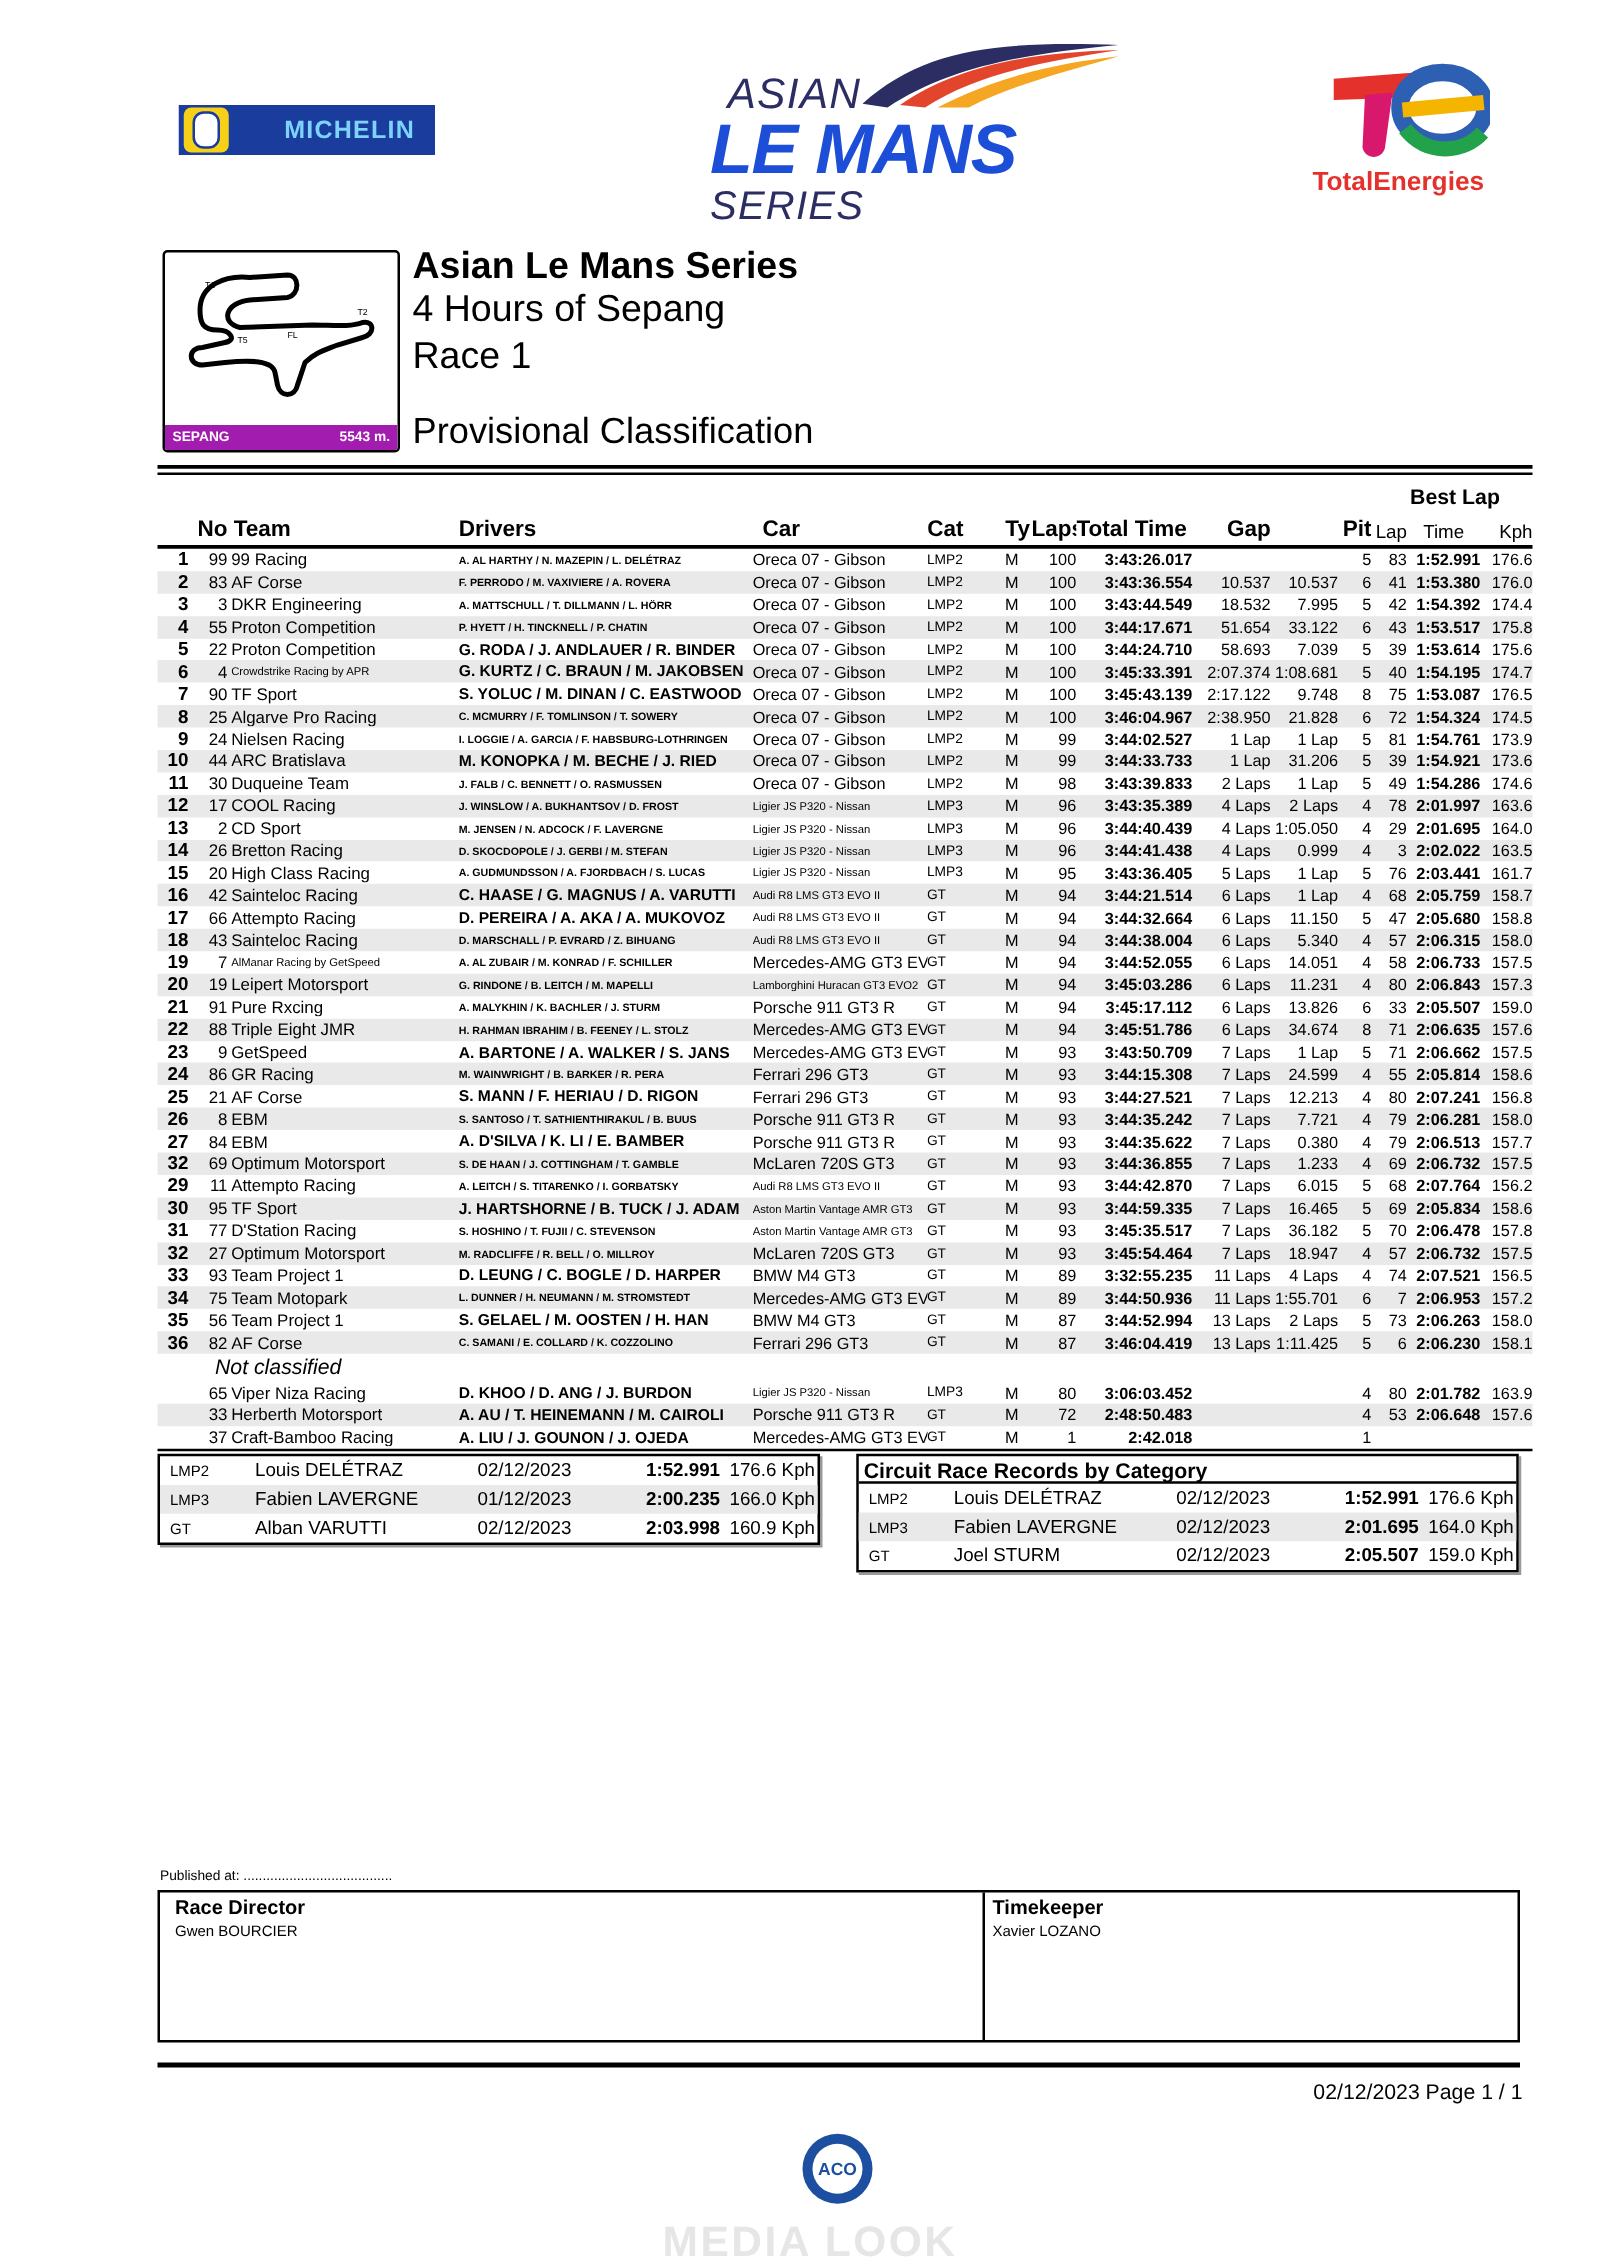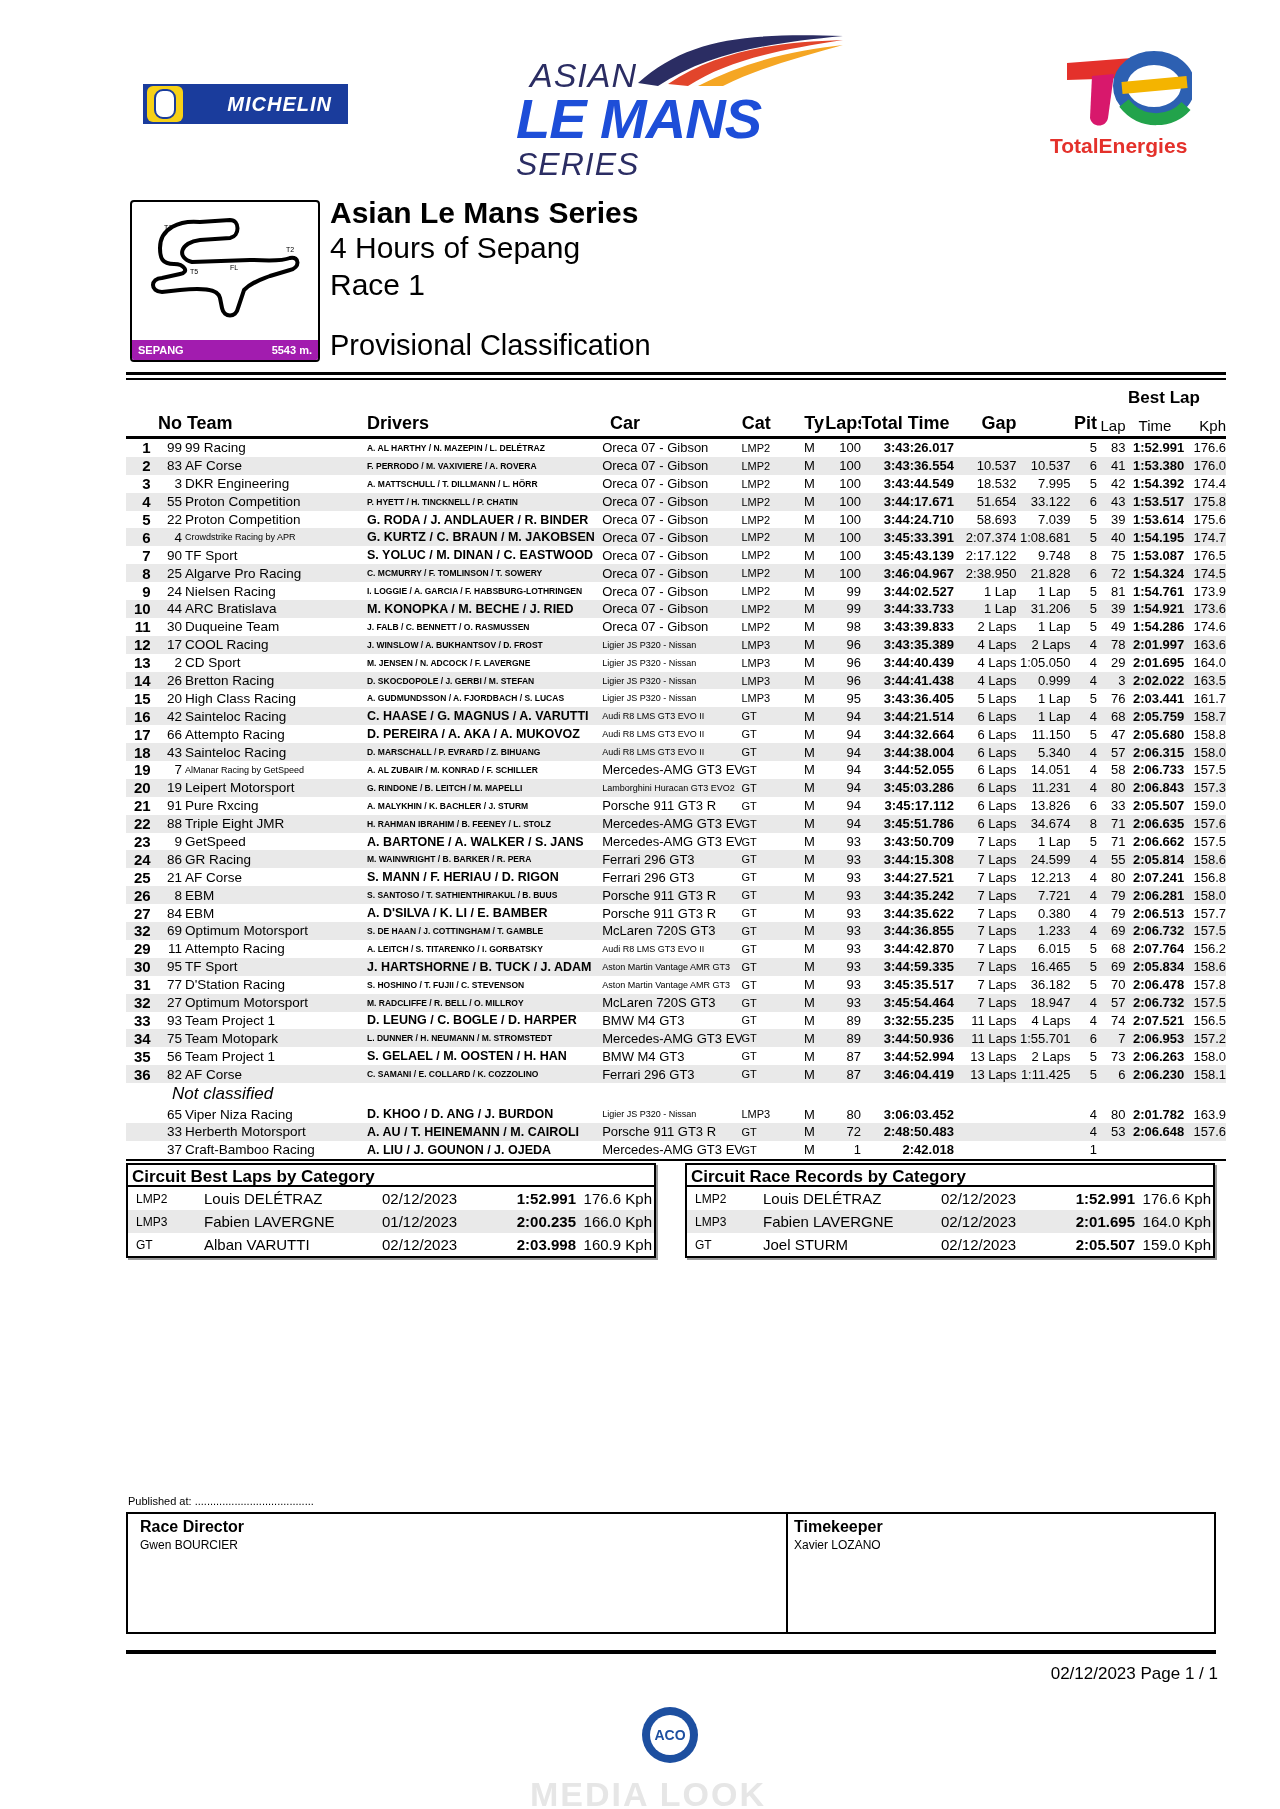--- a/index.html
+++ b/index.html
@@ -2,23 +2,23 @@
 <html><head>
 <meta charset="utf-8">
 <style>
   html, body { margin: 0; padding: 0; background: #ffffff; }
   body { width: 1280px; height: 1809px; position: relative; font-family: "Liberation Sans", sans-serif; color: #000; overflow: hidden; }
 
   
   .logo-michelin { position: absolute; left: 143px; top: 84px; width: 205px; height: 40px; background: #1a3c9c; display: flex; align-items: center; justify-content: flex-end; padding-right: 16px; box-sizing: border-box; }
   .logo-michelin .bib { position: absolute; left: 4px; top: 2px; width: 36px; height: 36px; background: #f7d117; border-radius: 6px; display: flex; align-items: center; justify-content: center; }
   .logo-michelin .bib span { width: 18px; height: 26px; border-radius: 9px; background: #fff; border: 2px solid #1a3c9c; display: block; }
-  .logo-michelin .txt { color: #ffffff; font-weight: bold; font-style: italic; font-size: 20px; letter-spacing: 1px; }
-
-  .logo-alms { position: absolute; left: 508px; top: 28px; width: 340px; height: 150px; }
+  .logo-michelin .txt { color: #7dd3fc; font-weight: bold; font-size: 20px; letter-spacing: 1px; }
+
+  .logo-alms { position: absolute; left: 560px; top: 28px; width: 340px; height: 150px; }
   .logo-alms .asian { position: absolute; left: 22px; top: 28px; font-size: 34px; font-style: italic; color: #2b2d63; letter-spacing: 1px; }
   .logo-alms .lemans { position: absolute; left: 8px; top: 58px; font-size: 56px; font-weight: bold; font-style: italic; color: #1d4ed8; letter-spacing: -1px; }
   .logo-alms .series { position: absolute; left: 8px; top: 118px; font-size: 32px; font-style: italic; color: #2b2d63; letter-spacing: 1px; }
   .logo-alms svg { position: absolute; left: 120px; top: 0; }
 
   .logo-te { position: absolute; left: 1050px; top: 48px; width: 150px; height: 115px; }
   .logo-te .te-txt { position: absolute; left: 0; top: 86px; font-size: 21px; font-weight: bold; color: #e4312b; }
   .logo-te svg { position: absolute; left: 12px; top: 0; }
 
   
@@ -828,21 +828,20 @@
         <span class="c c-pit">1</span>
         <span class="c c-lap"></span>
         <span class="c c-time"></span>
         <span class="c c-kph"></span>
       </div>
     </div>
   <div class="tbl-end"></div>
 </div>
 
 <div class="cat-box" style="left:126px;">
-  <div class="cb-title">Circuit Best Laps by Category</div>
   <div id="best-laps-rows">
       <div class="cb-row">
         <span class="cb-cat">LMP2</span>
         <span class="cb-name">Louis DELÉTRAZ</span>
         <span class="cb-date">02/12/2023</span>
         <span class="cb-time">1:52.991</span>
         <span class="cb-kph">176.6 Kph</span>
       </div>
       <div class="cb-row alt">
         <span class="cb-cat">LMP3</span>

